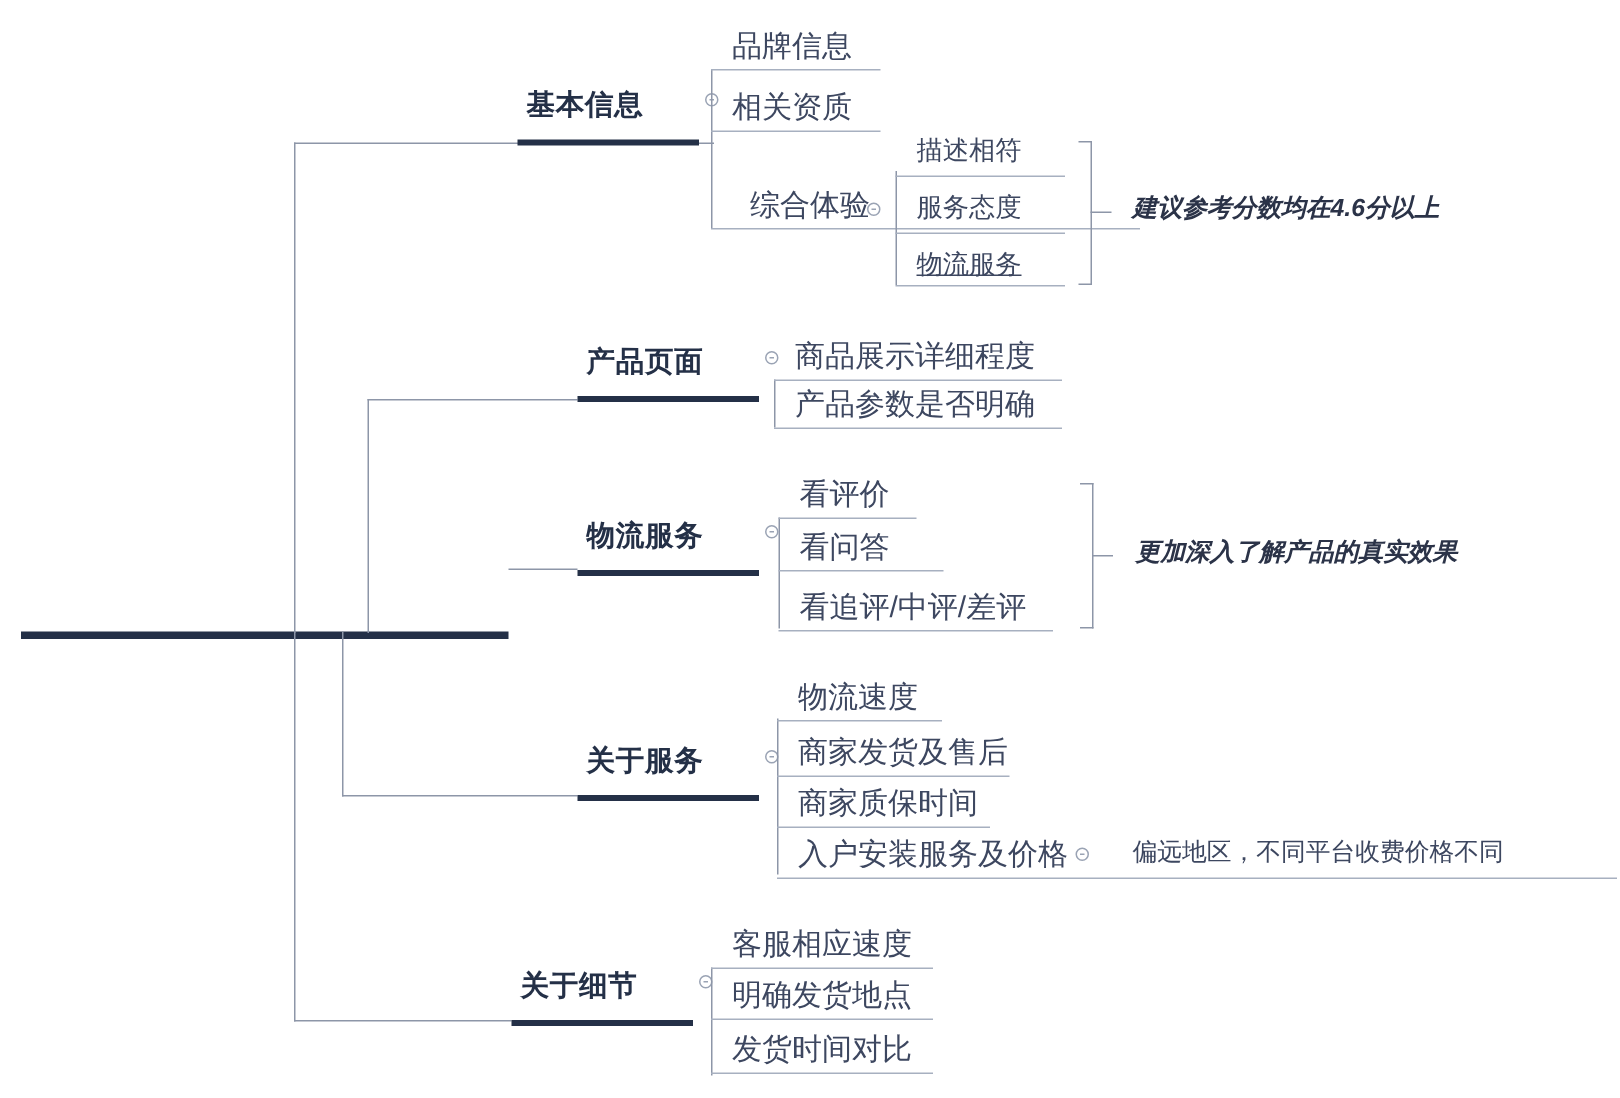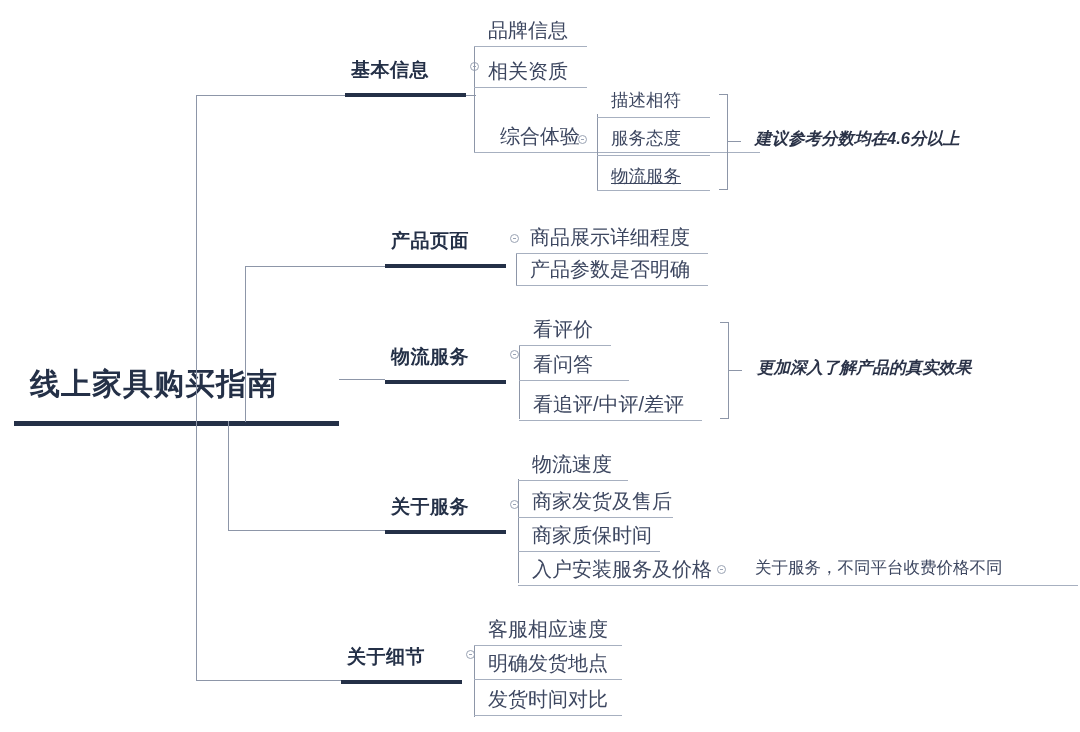--- a/index.html
+++ b/index.html
@@ -89,21 +89,20 @@
     left: 1.5px; top: 3px;
     width: 3.5px; height: 1.2px;
     background: #9aa3b4;
   }
 </style>
 </head>
 <body>
 
 <div id="stage">
 
-  <div class="root-node" style="left:30px; top:364px;">线上家具购买指南</div>
   <div class="ul-root" style="left:14px; top:421px; width:325px;"></div>
 
   <div class="lv" style="left:196px; top:95px; height:327px;"></div>
   <div class="lv" style="left:245px; top:266px; height:156px;"></div>
 
   <div class="lh" style="left:339px; top:379px; width:46px;"></div>
 
   <div class="lv" style="left:228px; top:421px; height:110px;"></div>
   <div class="lv" style="left:196px; top:421px; height:260px;"></div>
 
@@ -191,21 +190,21 @@
   <div class="leaf-node" style="left:532px; top:488px;">商家发货及售后</div>
   <div class="ul-leaf" style="left:518px; top:517px; width:155px;"></div>
 
   <div class="leaf-node" style="left:532px; top:522px;">商家质保时间</div>
   <div class="ul-leaf" style="left:518px; top:551px; width:142px;"></div>
 
   <div class="leaf-node" style="left:532px; top:556px;text-align:center;">入户安装服务及价格</div>
   <div class="ul-leaf" style="left:518px; top:585px; width:560px;"></div>
   <div class="toggle" style="left:717px; top:565px;"></div>
 
-  <div class="note-plain" style="left:755px; top:557px;">关于服务，不同平台收费价格不同</div>
+  <div class="note-plain" style="left:755px; top:557px;">偏远地区，不同平台收费价格不同</div>
 
   <div class="lh" style="left:196px; top:680px; width:145px;"></div>
   <div class="branch-node" style="left:347px; top:644px;">关于细节</div>
   <div class="ul-branch" style="left:341px; top:680px; width:121px;"></div>
   <div class="toggle" style="left:466px; top:650px;"></div>
 
   <div class="lv" style="left:474px; top:645px; height:72px;"></div>
 
   <div class="leaf-node" style="left:488px; top:616px;text-align:right;">客服相应速度</div>
   <div class="ul-leaf" style="left:474px; top:645px; width:148px;"></div>

